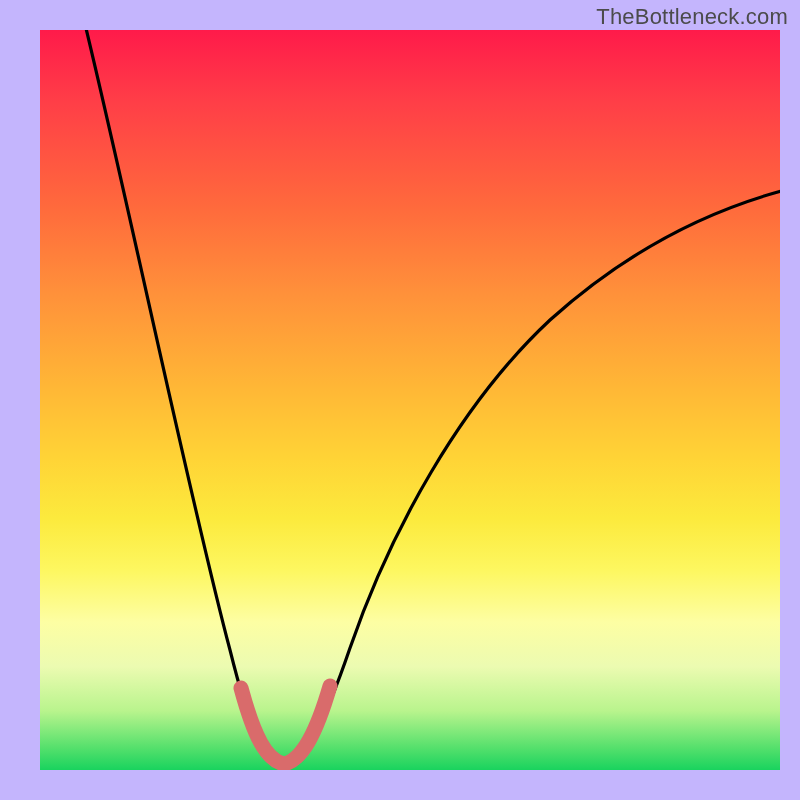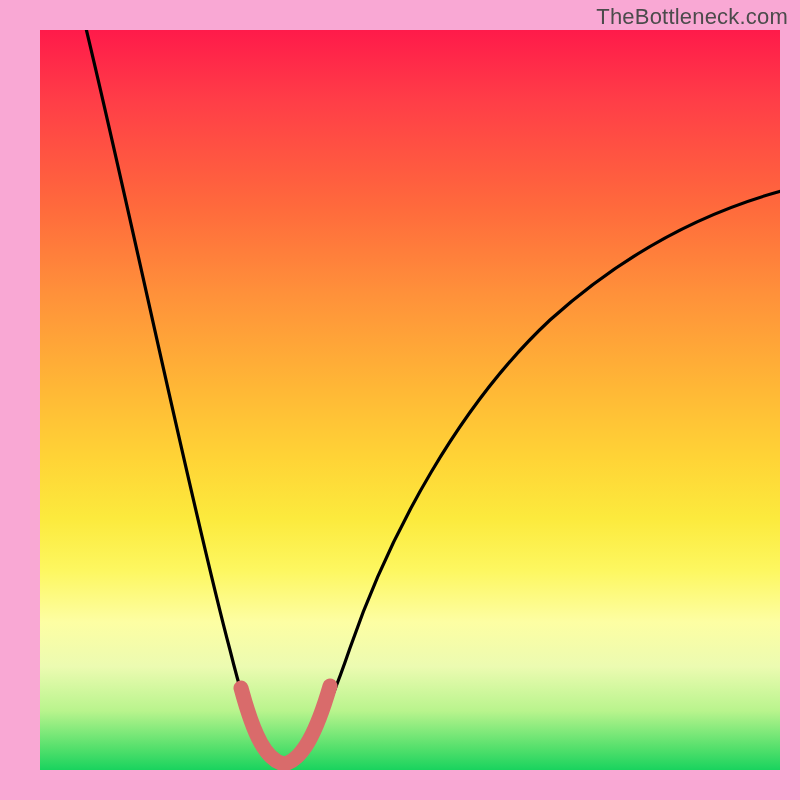--- a/index.html
+++ b/index.html
@@ -8,21 +8,21 @@
     width: 800px;
     height: 800px;
     background: #000;
     overflow: hidden;
     font-family: Arial, Helvetica, sans-serif;
   }
   .stage {
     position: relative;
     width: 800px;
     height: 800px;
-    background: #f9a8d4;
+    background: #c4b5fd;
   }
   .watermark {
     position: absolute;
     top: 4px;
     right: 12px;
     color: #4b4b4b;
     font-size: 22px;
     font-weight: 500;
     letter-spacing: 0.2px;
     z-index: 5;

